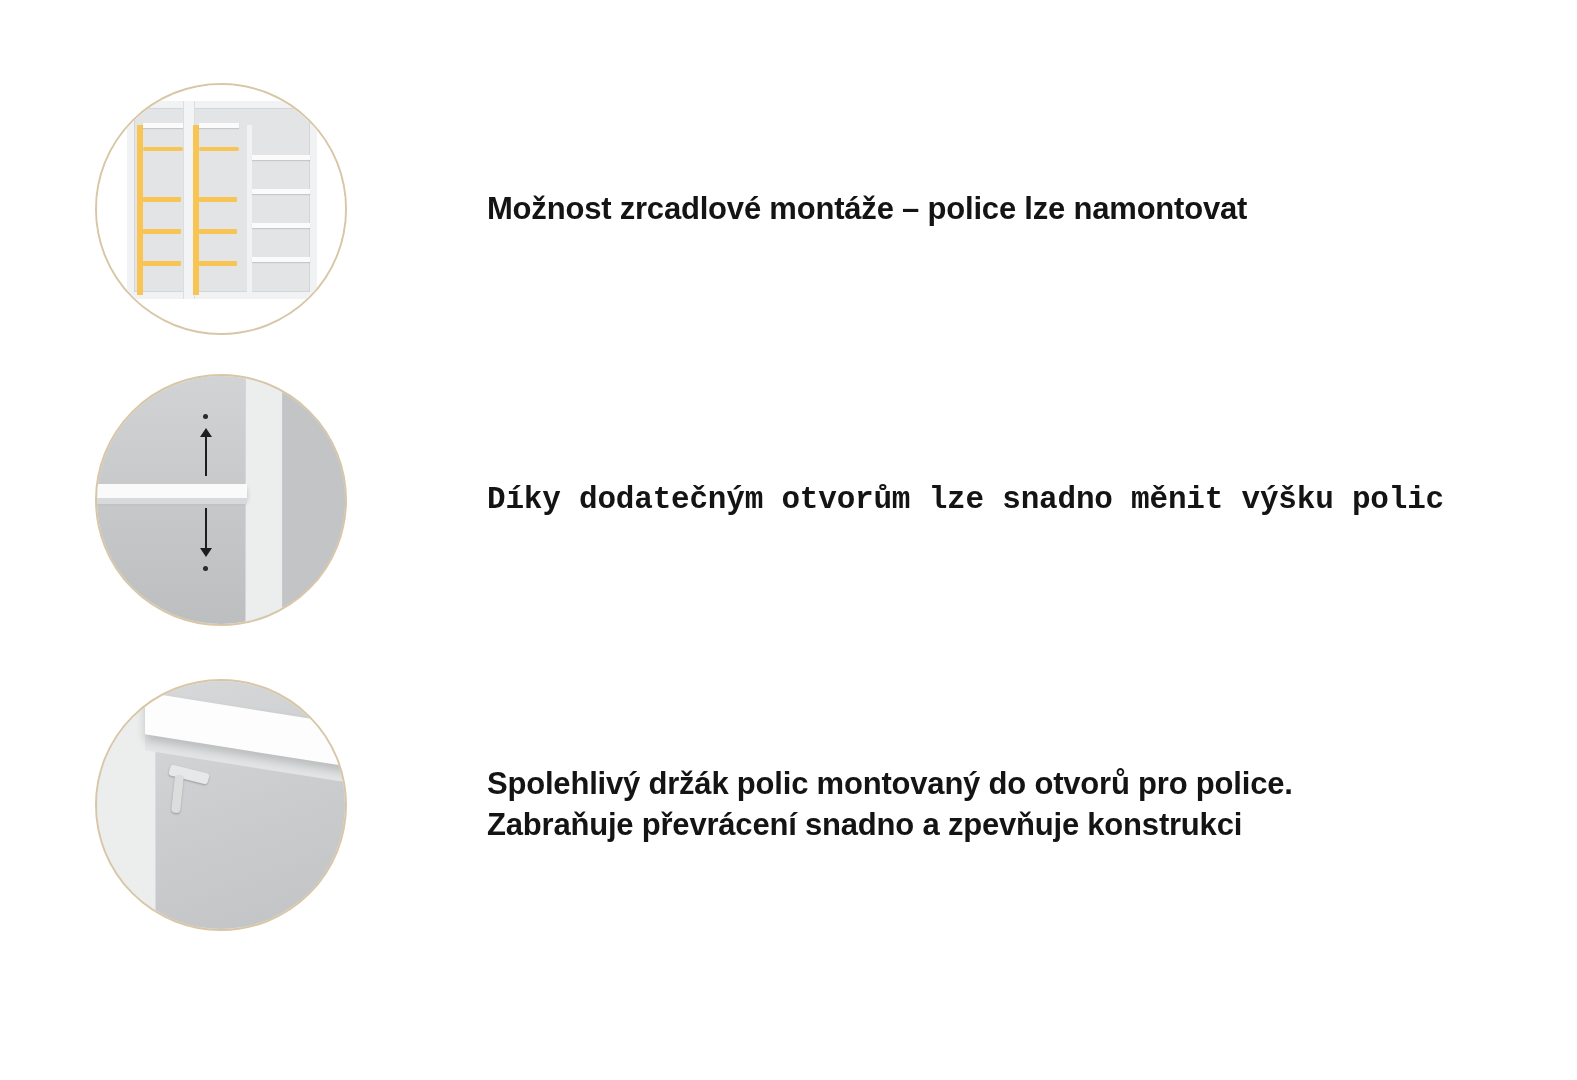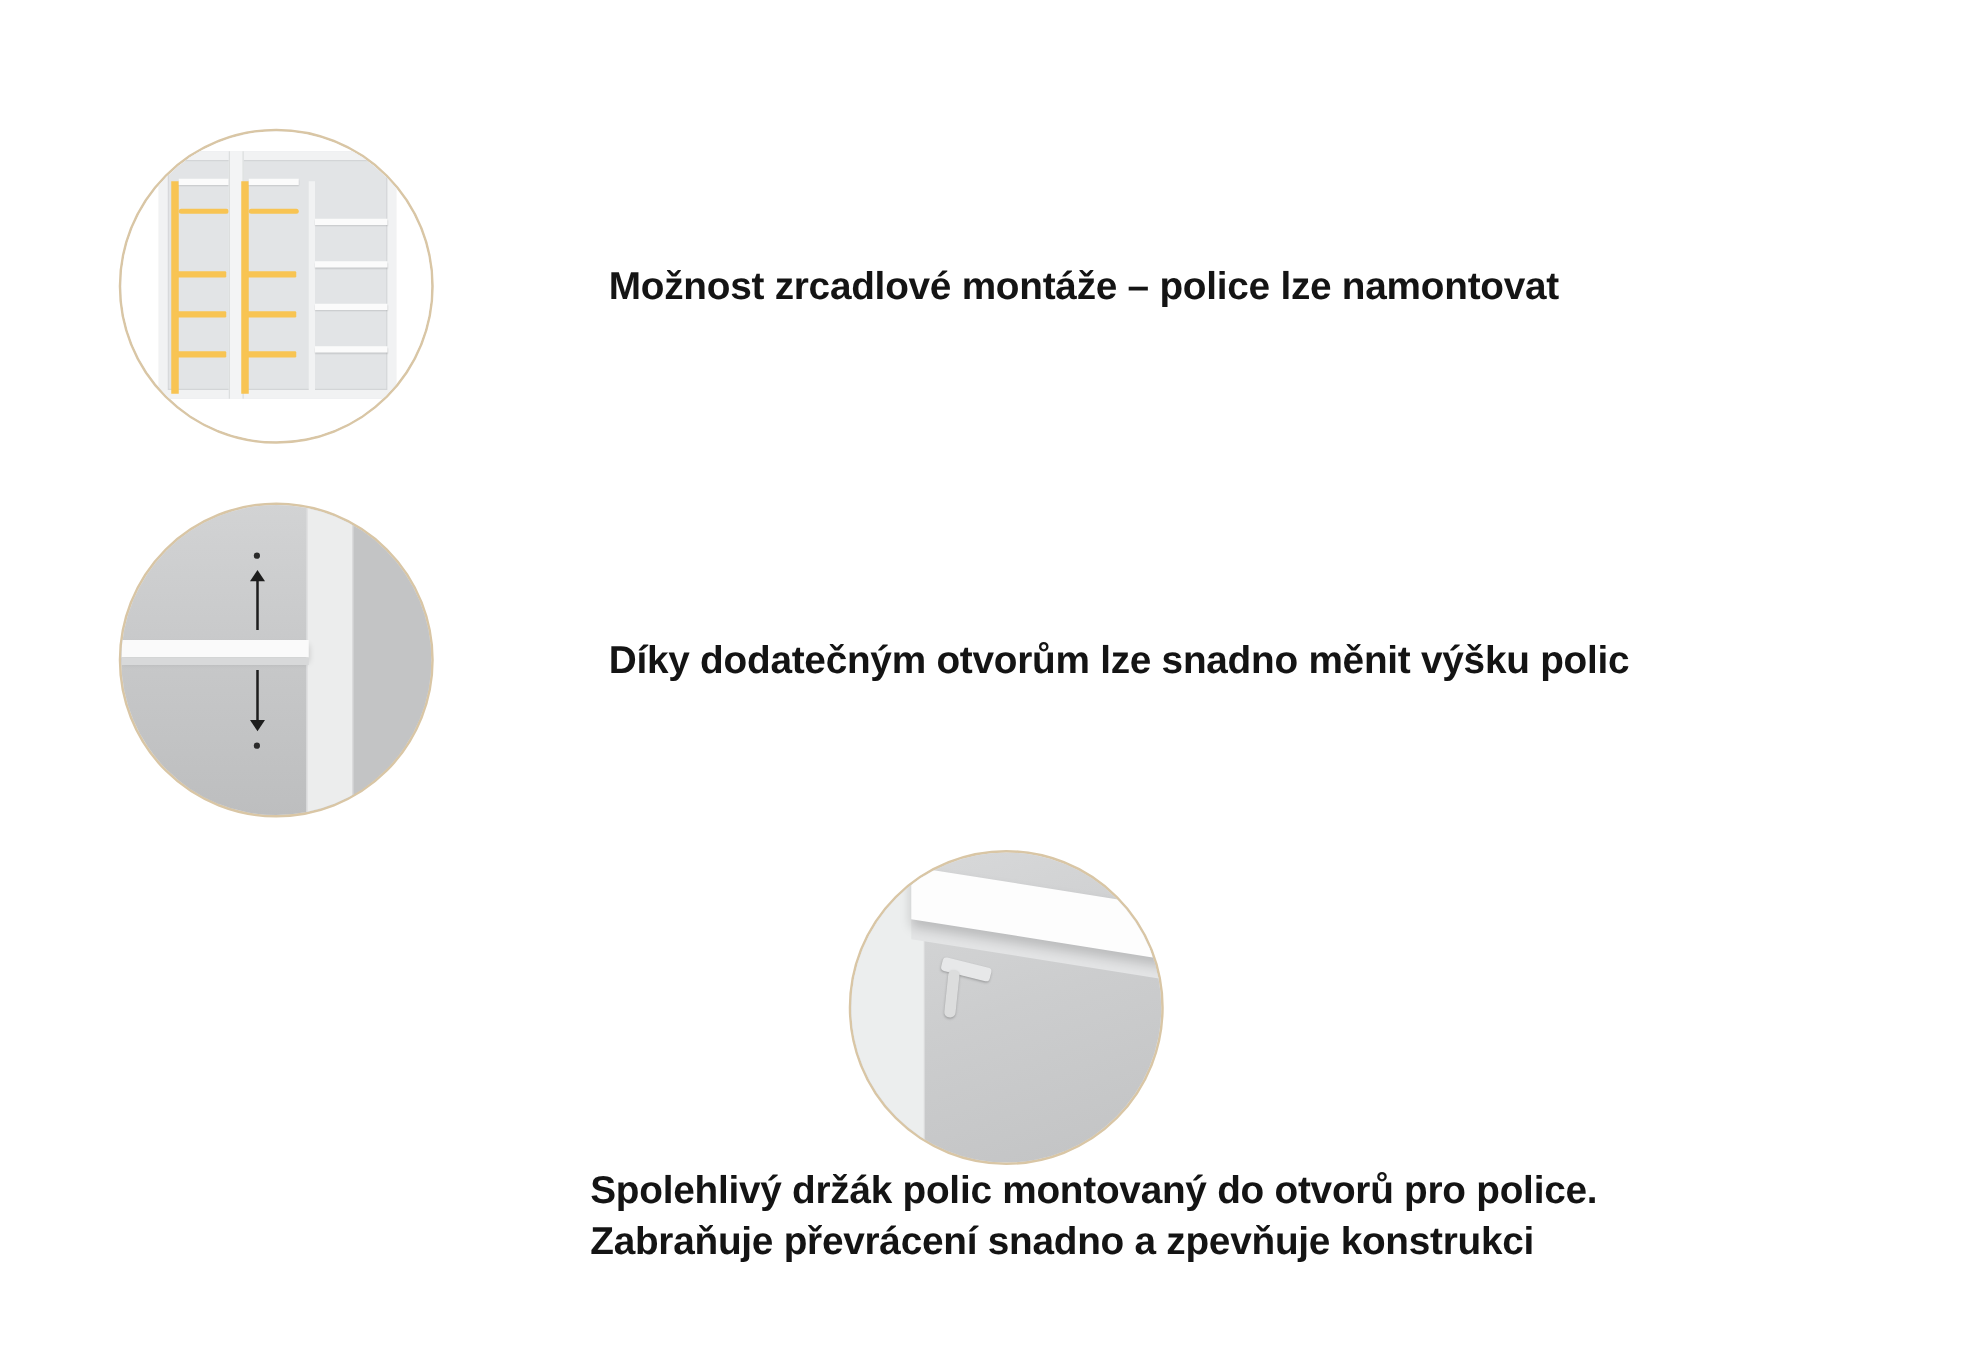--- a/index.html
+++ b/index.html
@@ -21,23 +21,23 @@
     background: #ffffff;
   }
 
   .feature-row {
     position: absolute;
     display: flex;
     align-items: center;
     left: 95px;
     width: 1420px;
   }
-  .feature-row.row-1 { top: 104px;  height: 250px; }
-  .feature-row.row-2 { top: 403px; height: 250px; }
-  .feature-row.row-3 { top: 680px; height: 250px; flex-direction: column; }
+  .feature-row.row-1 { top: 84px;  height: 250px; }
+  .feature-row.row-2 { top: 375px; height: 250px; font-family: Liberation Mono, monospace; }
+  .feature-row.row-3 { top: 680px; height: 250px; }
 
   .thumb {
     position: relative;
     flex: 0 0 auto;
     width: 248px;
     height: 248px;
     border-radius: 50%;
     border: 2px solid #d9c6a5;
     overflow: hidden;
     background: #e9e9e9;

